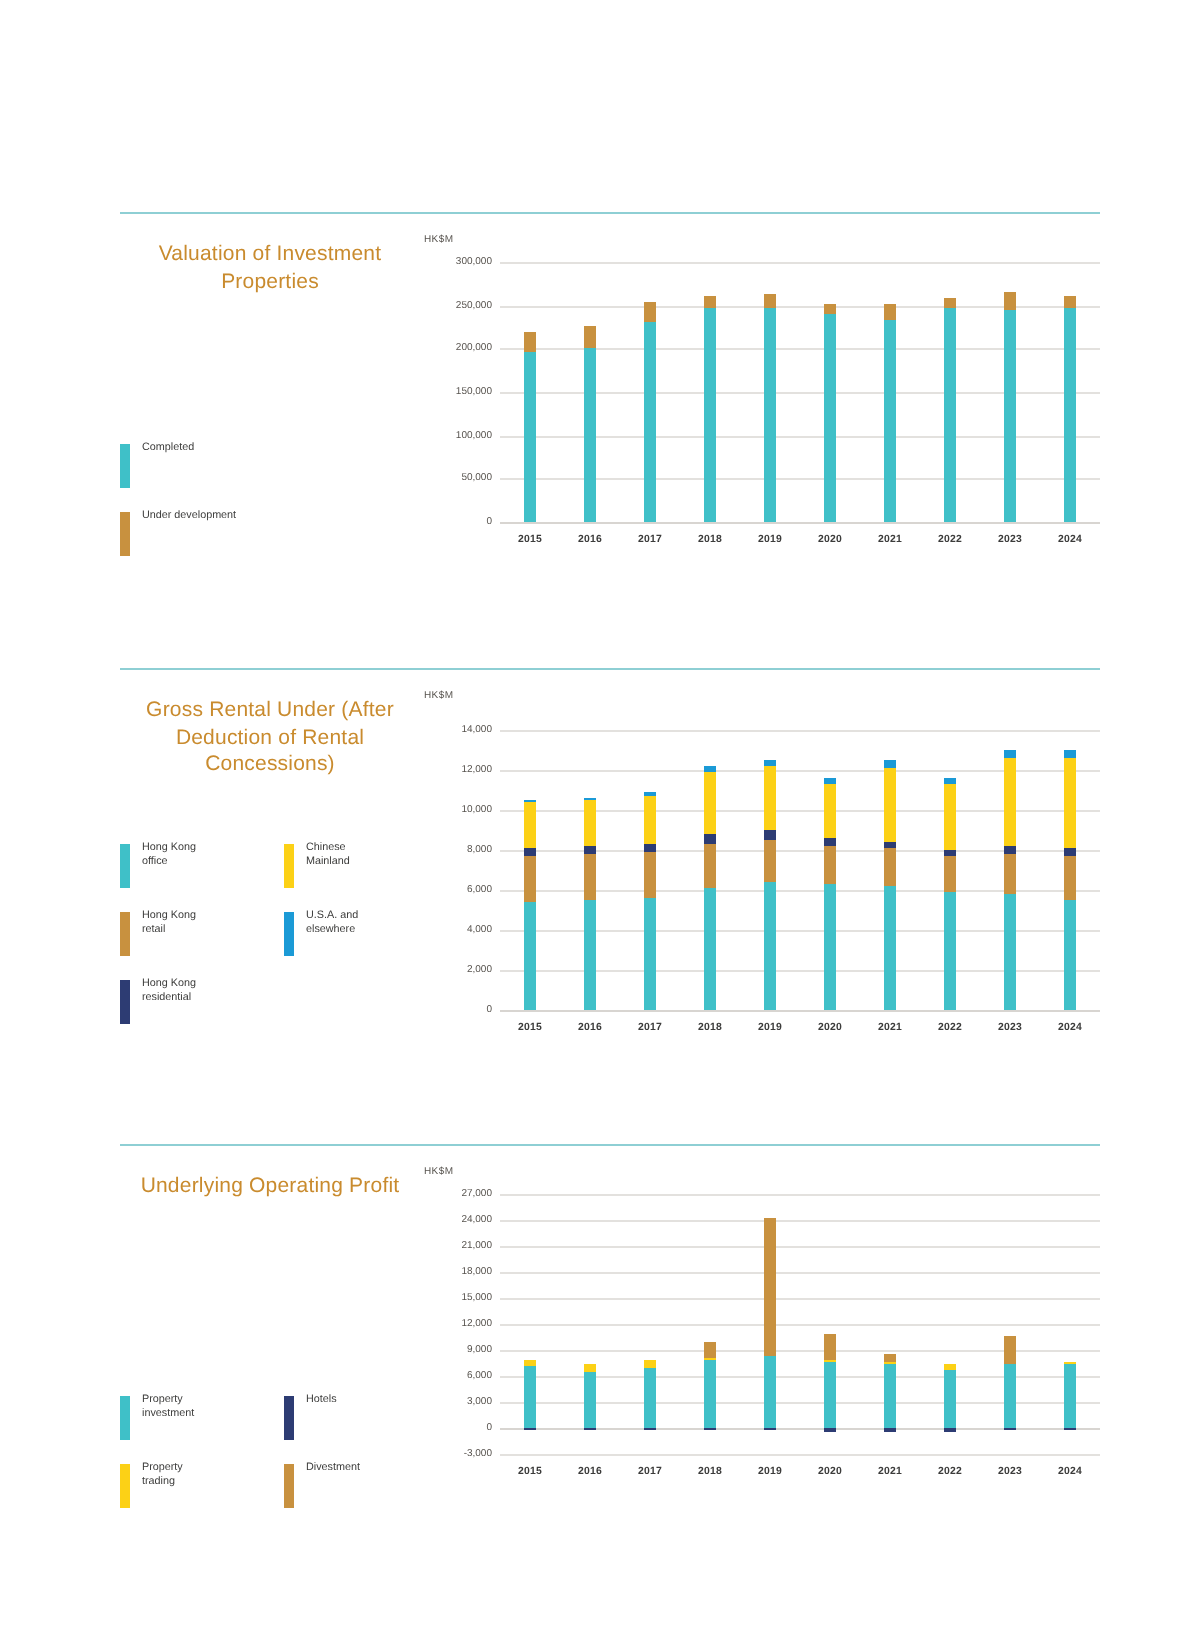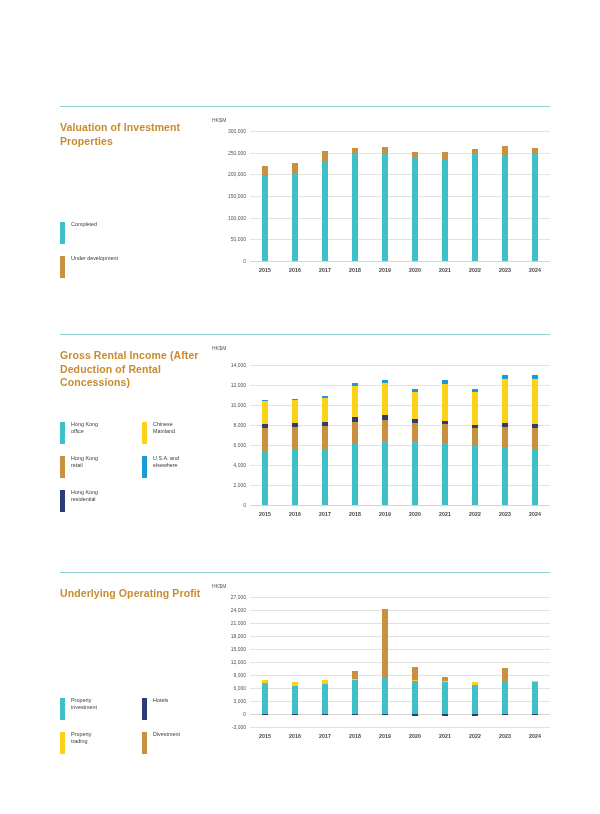--- a/index.html
+++ b/index.html
@@ -43,24 +43,25 @@
 
   
   .left-col {
     position: absolute;
     left: 0;
     top: 14px;
     width: 150px;
   }
   .chart-title {
     color: #c98b2e;
-    font-weight: bold;
+    font-weight: normal;
     font-size: 10.5px;
     line-height: 13.5px;
     letter-spacing: 0.1px;
+    text-align: center;
   }
   .legend {
     position: absolute;
     left: 0;
     width: 160px;
     display: flex;
     flex-wrap: wrap;
   }
   .legend-col { display: flex; flex-direction: column; }
   .legend-col.c1 { width: 82px; }
@@ -308,21 +309,21 @@
       </div>
 
     </div>
   </div>
 
   <div class="section" id="section-rental">
     <div class="section-rule"></div>
     <div class="section-body">
 
       <div class="left-col">
-        <div class="chart-title">Gross Rental Income
+        <div class="chart-title">Gross Rental Under
 (After Deduction of
 Rental Concessions)</div>
         <div class="legend" style="top:72px">
           <div class="legend-col c1">
             <div class="legend-item">
               <span class="legend-swatch" style="background:#3fc0c8"></span>
               <span class="legend-label">Hong Kong
 office</span>
             </div>
             <div class="legend-item">

